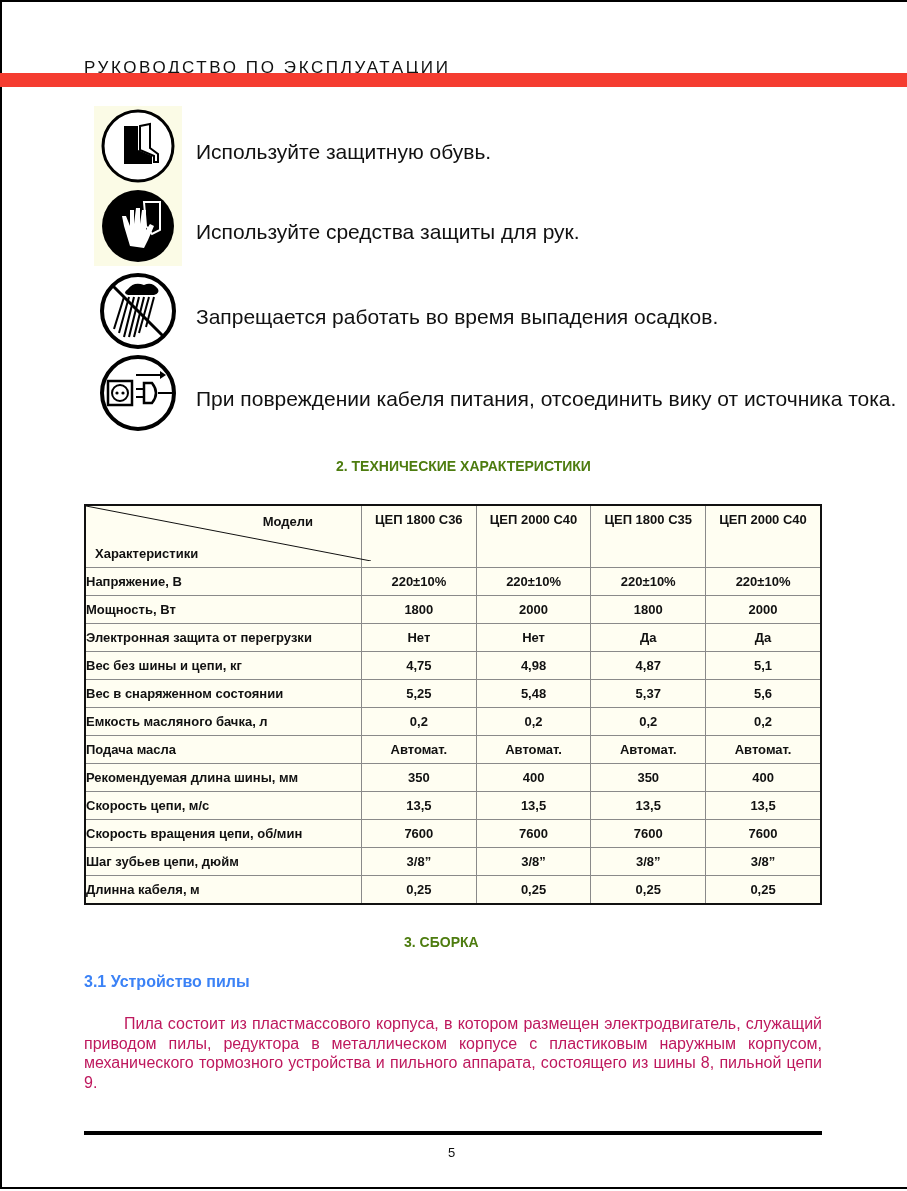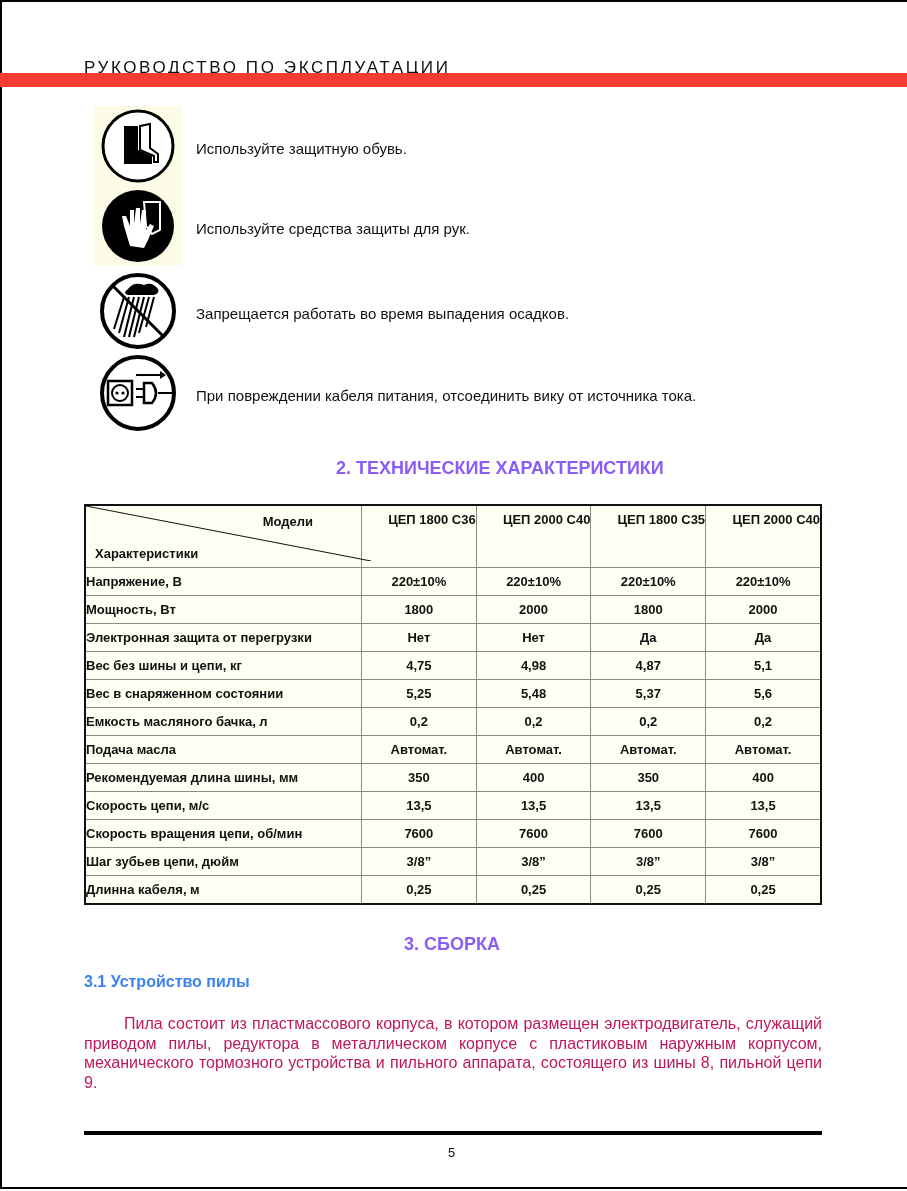--- a/index.html
+++ b/index.html
@@ -4,26 +4,26 @@
 <style>
   html, body { margin: 0; padding: 0; background: #ffffff; }
   body { width: 907px; height: 1191px; position: relative; overflow: hidden; font-family: "Liberation Sans", sans-serif; color: #111; }
   .page-frame { position: absolute; left: 0; top: 0; width: 907px; height: 1189px; border-left: 2px solid #000; border-top: 2px solid #000; border-bottom: 2px solid #000; box-sizing: border-box; }
   .running-header { position: absolute; left: 84px; top: 58px; font-size: 17px; letter-spacing: 2.6px; color: #111; }
   .red-band { position: absolute; left: 0; top: 73px; width: 907px; height: 14px; background: #f53c30; }
   .safety-list { position: absolute; left: 94px; top: 106px; width: 740px; }
   .safety-item { position: absolute; left: 0; height: 80px; width: 740px; }
   .safety-icon { position: absolute; left: 0; top: 0; width: 88px; height: 80px; }
   .safety-icon svg { width: 88px; height: 80px; display: block; }
-  .safety-text { position: absolute; left: 102px; top: 34px; font-size: 15px; color: #111; white-space: nowrap; }
-  .section-title { position: absolute; font-weight: bold; font-size: 18px; color: #8b5cf6; }
+  .safety-text { position: absolute; left: 102px; top: 34px; font-size: 21px; color: #111; white-space: nowrap; }
+  .section-title { position: absolute; font-weight: bold; font-size: 14px; color: #4d7c0f; }
   .spec-table { position: absolute; left: 84px; top: 504px; width: 738px; border-collapse: collapse; background: #fffef2; border: 2px solid #111; }
   .spec-table td { border: 1px solid #8a8a8a; font-size: 13px; font-weight: bold; height: 27px; padding: 0; text-align: center; color: #111; }
   .spec-table td.label { text-align: left; padding-left: 0; width: 275px; }
-  .spec-table tr.head td { height: 55px; vertical-align: top; padding-top: 6px; text-align: right; }
+  .spec-table tr.head td { height: 55px; vertical-align: top; padding-top: 6px; }
   .spec-table td.corner { position: relative; padding: 0; }
   .corner-top { position: absolute; right: 48px; top: 8px; }
   .corner-bottom { position: absolute; left: 9px; bottom: 6px; }
   .corner svg { position: absolute; left: 0; top: 0; }
   .subsection-title { position: absolute; left: 84px; top: 973px; font-size: 16px; font-weight: bold; color: #3b82f6; }
   .body-text { position: absolute; left: 84px; top: 1014px; width: 738px; font-size: 16px; line-height: 19.5px; text-align: justify; color: #be185d; }
   .body-text p { margin: 0; }
   .indent { text-indent: 40px; }
   .footer-rule { position: absolute; left: 84px; top: 1131px; width: 738px; height: 4px; background: #000; }
   .page-number { position: absolute; left: 448px; top: 1145px; font-size: 13px; color: #111; }

